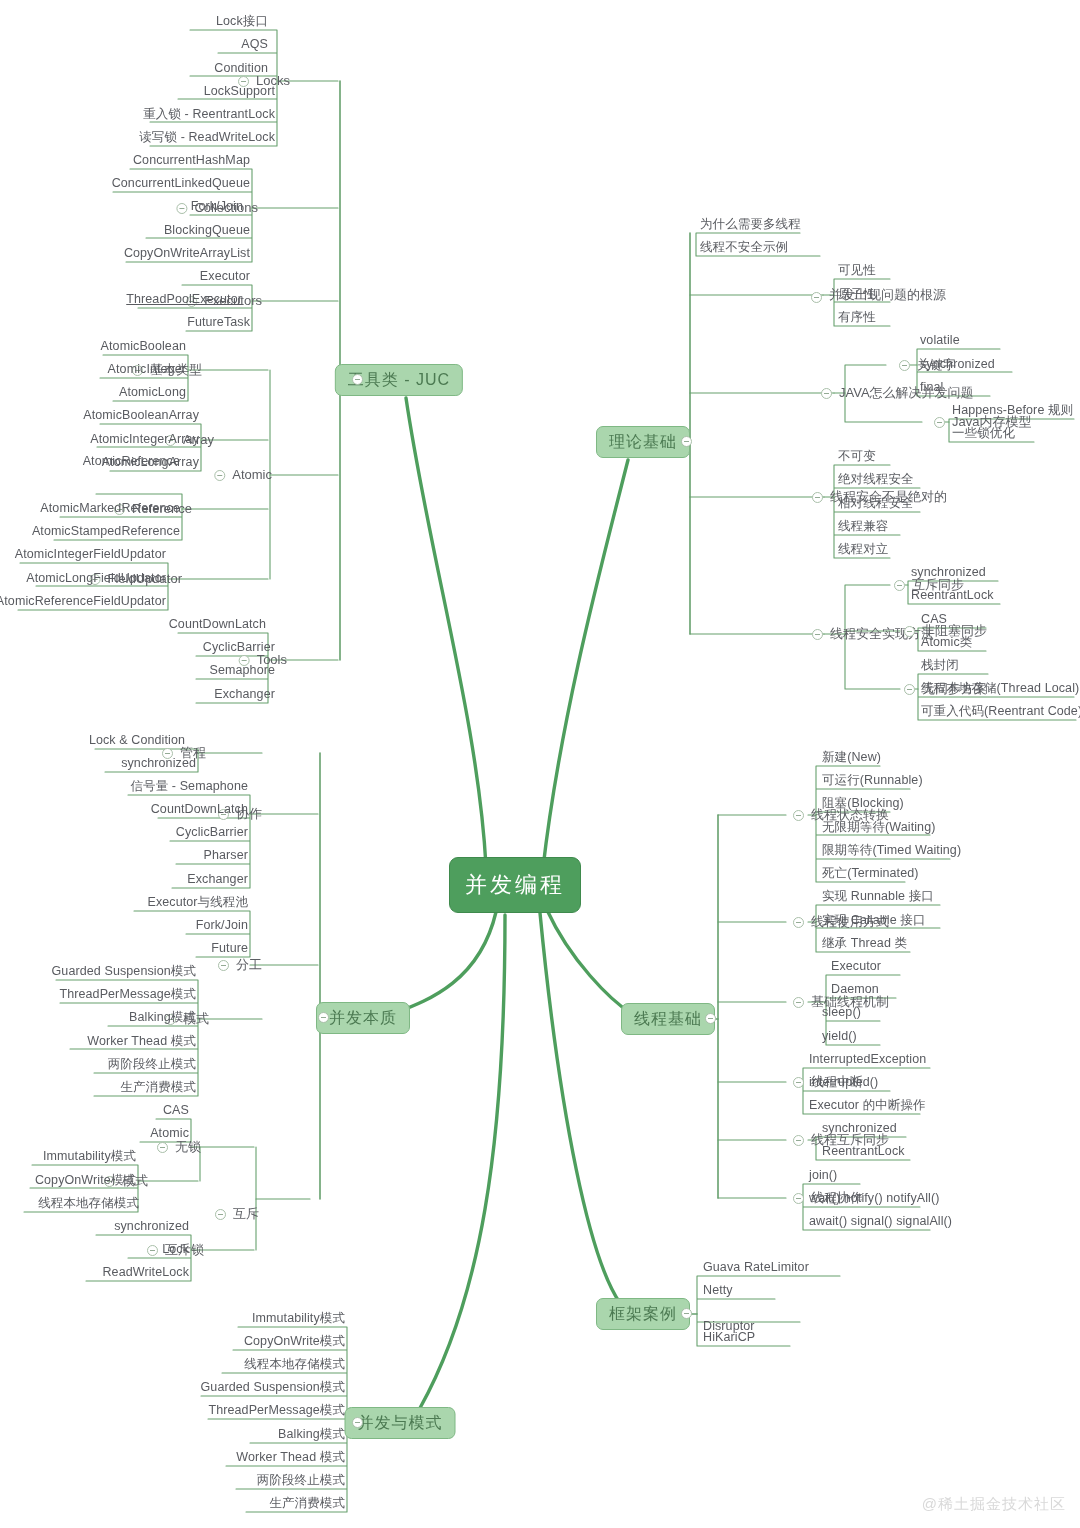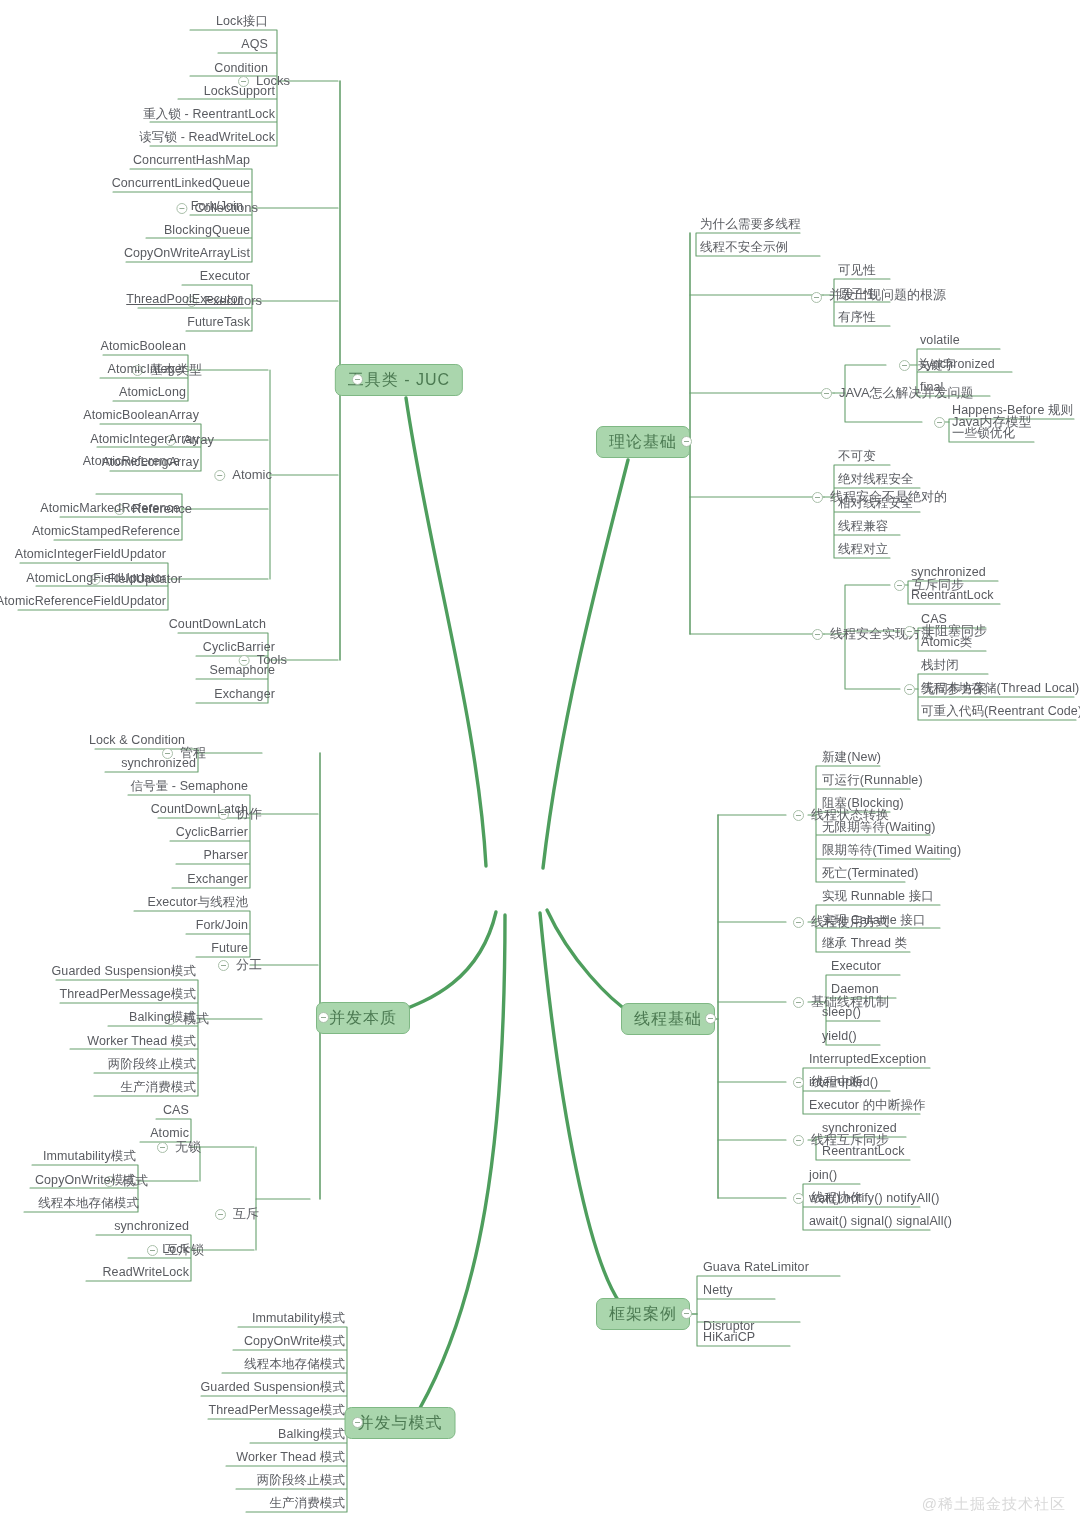--- a/index.html
+++ b/index.html
@@ -245,20 +245,23 @@
       <path d="M486,866 C478,720 430,560 406,398"></path>
       <path d="M494,858 C470,700 430,560 430,420 " opacity="0"></path>
       <path d="M496,912 C480,980 430,1000 395,1013"></path>
       <path d="M505,915 C505,1150 480,1300 420,1408"></path>
       <path d="M543,868 C560,720 600,570 628,460"></path>
       <path d="M547,910 C570,960 610,1000 632,1014"></path>
       <path d="M540,913 C560,1120 590,1260 620,1303"></path>
     </g>
   </svg>
 
+  <div class="root" style="left:515px; top:885px;">
+    <span>并发编程</span>
+  </div>
 
   <div class="pill" style="left:399px; top:380px;">
     <span>工具类 - JUC</span>
   </div>
   <div class="pill" style="left:363px; top:1018px;">
     <span>并发本质</span>
   </div>
   <div class="pill" style="left:400px; top:1423px;">
     <span>并发与模式</span>
   </div>

